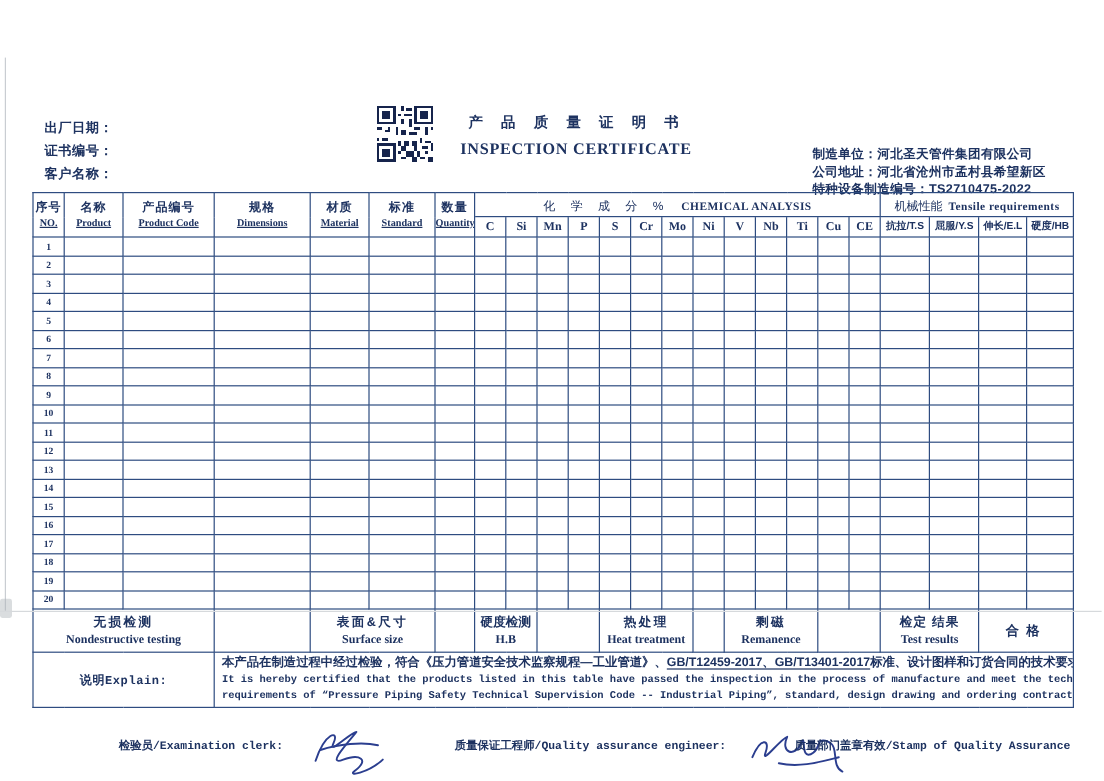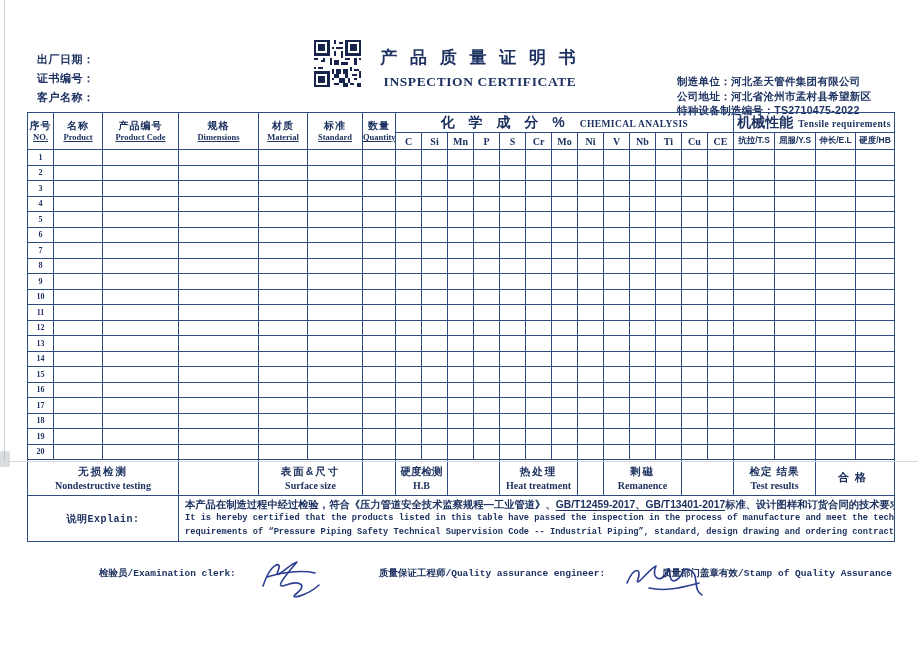--- a/index.html
+++ b/index.html
@@ -1,39 +1,39 @@
 <!DOCTYPE html>
 <html style="--ink: #1d3260; --line: #2e4c80; --sig: #2b3e8f;"><head>
 <meta charset="utf-8">
 <style>
   :root{ --ink:#1d3260; --line:#2e4c80; --sig:#2b3e8f; }
   *{box-sizing:border-box; margin:0; padding:0;}
   html,body{width:920px;height:651px;}
   body{background:#fff;font-family:"Liberation Sans",sans-serif;color:var(--ink);overflow:hidden;}
-  .page{position:relative;width:920px;height:467px;background:#fff;}
+  .page{position:relative;width:920px;height:467px;background:#fff;margin-top:48px;}
   .page::before{content:"";position:absolute;left:4px;top:0;bottom:6px;width:1px;background:#c9cdd2;}
   .page::after{content:"";position:absolute;left:0;right:2px;bottom:5px;height:1px;background:#d6d9dc;}
   .scan-smudge{position:absolute;left:0;bottom:0;width:10px;height:16px;background:#aeb3b8;opacity:.45;border-radius:2px;}
 
   
   .head-left{position:absolute;left:37px;top:50px;font-size:11px;font-weight:600;line-height:19px;letter-spacing:.5px;}
   .qr{position:absolute;left:314px;top:40px;width:47px;height:47px;}
   .title-block{position:absolute;left:368px;top:46px;width:224px;text-align:center;}
-  .title-zh{font-size:17px;font-weight:700;letter-spacing:4px;white-space:nowrap;}
+  .title-zh{font-size:12px;font-weight:700;letter-spacing:4px;white-space:nowrap;font-family:Liberation Mono, monospace;}
   .title-en{margin-top:5px;font-size:13.5px;font-weight:700;font-family:"Liberation Serif",serif;letter-spacing:.6px;white-space:nowrap;}
   .head-right{position:absolute;left:677px;top:74px;font-size:10.5px;font-weight:600;line-height:14.5px;letter-spacing:.3px;white-space:nowrap;}
 
   
   table.main{position:absolute;left:27px;top:112px;width:867px;border-collapse:collapse;table-layout:fixed;border:1.5px solid var(--line);}
   .main th,.main td{border:1px solid var(--line);padding:0;text-align:center;vertical-align:middle;color:var(--ink);overflow:hidden;}
   .main thead tr:first-child th{height:20px;}
   .main thead tr:last-child th{height:17px;}
   .hz{font-size:10px;font-weight:700;letter-spacing:1px;line-height:12px;}
   .he{font-size:8.5px;font-weight:700;font-family:"Liberation Serif",serif;line-height:10px;letter-spacing:0;text-decoration:underline;}
-  .group .gz{font-size:14px;font-weight:700;letter-spacing:5px;}
+  .group .gz{font-size:10px;font-weight:400;letter-spacing:5px;}
   .group .ge{font-size:9.5px;font-weight:700;font-family:"Liberation Serif",serif;letter-spacing:.4px;margin-left:10px;}
   .chem{font-size:10px;font-weight:700;font-family:"Liberation Serif",serif;}
   .mech{font-size:8.5px;font-weight:700;white-space:nowrap;}
   .main tbody.data td{height:15.5px;font-size:8px;font-family:"Liberation Serif",serif;font-weight:700;}
   
   .sum td{height:36px;}
   .sz{font-size:10.5px;font-weight:700;letter-spacing:2px;line-height:15px;text-align:center;}
   .se{font-size:10px;font-family:"Liberation Serif",serif;font-weight:600;line-height:13px;}
   .pass{font-size:11px;font-weight:700;letter-spacing:6px;}
   

